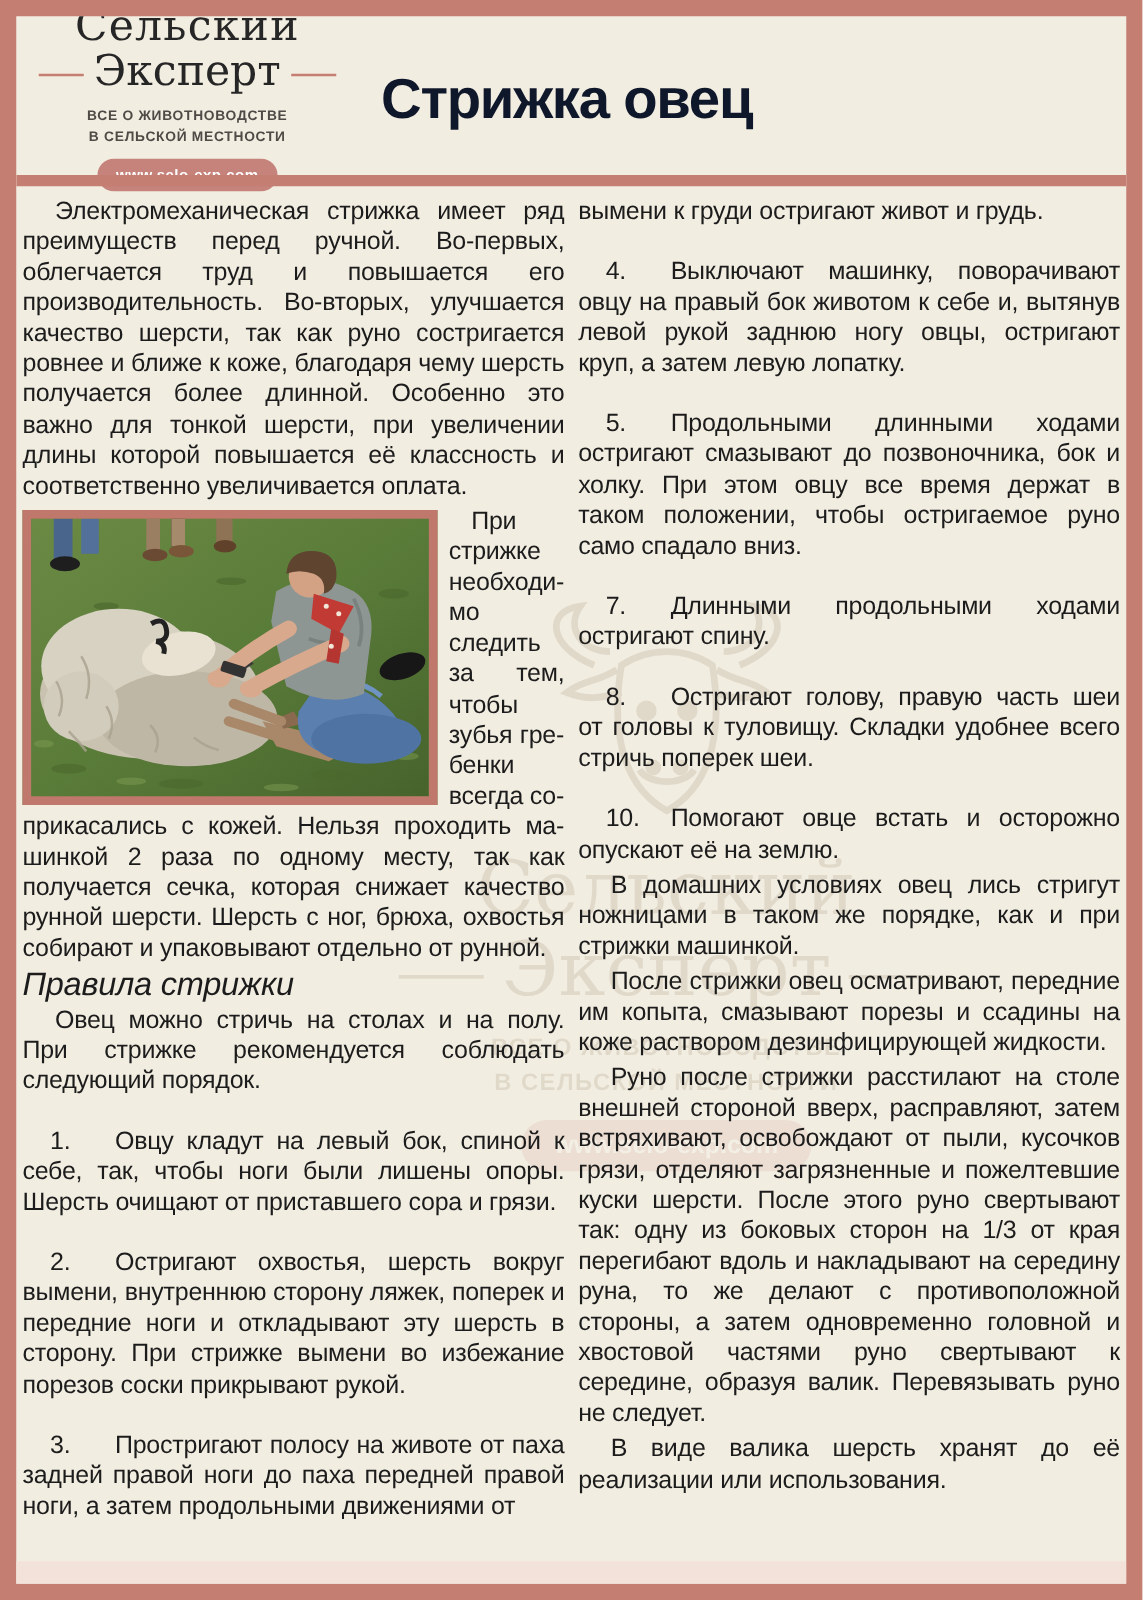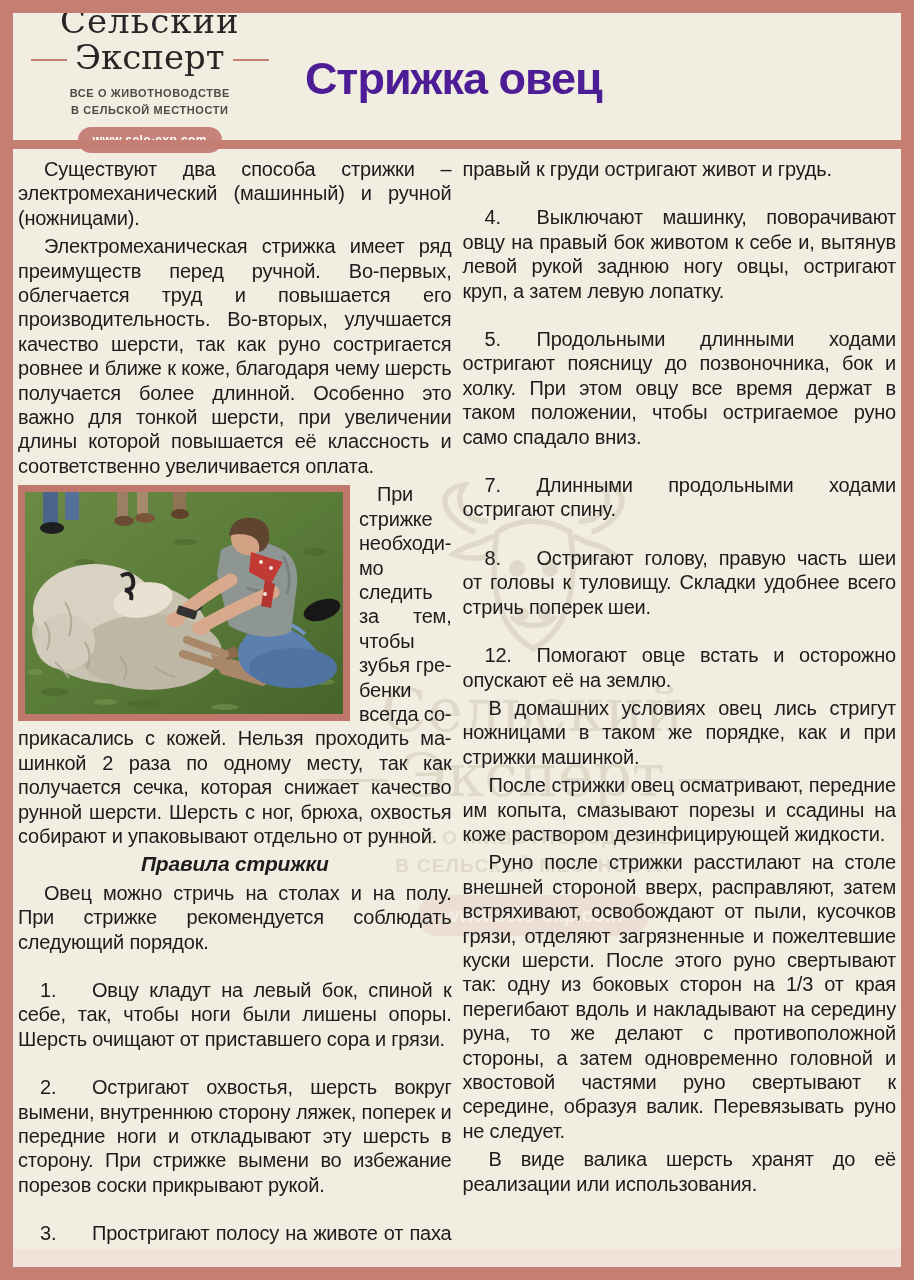--- a/index.html
+++ b/index.html
@@ -13,34 +13,34 @@
   .logo-top{font-size:34px;color:#262626;letter-spacing:1px;line-height:1.05;}
   .logo-bottom{display:flex;align-items:center;justify-content:center;gap:8px;
                font-size:34px;color:#262626;line-height:1.05;}
   .dash{height:2px;background:var(--border,#c57e72);flex:0 0 36px;margin-top:5px;}
   .tagline{margin-top:9px;font-family:"Liberation Sans",sans-serif;font-size:11px;font-weight:bold;
            letter-spacing:.6px;color:#4e4a45;line-height:1.55;}
   .url-pill{display:inline-block;margin-top:8px;background:var(--pill,#c5837b);color:#fff;
             font:bold 12px "Liberation Sans",sans-serif;padding:6px 15px;border-radius:13px;
             letter-spacing:.4px;cursor:pointer;}
   .title-wrap{flex:1;text-align:center;padding-right:245px;}
-  .title{font:bold 45px "Liberation Sans",sans-serif;color:#4c1d95;letter-spacing:-1px;}
+  .title{font:bold 45px "Liberation Sans",sans-serif;color:#0f172a;letter-spacing:-1px;}
   
   .divider{height:9px;flex:0 0 auto;background:var(--border,#c57e72);}
   
   main{flex:1 1 auto;position:relative;overflow:hidden;padding:8px 5px 0 5px;display:flex;gap:11px;}
   .col{flex:1;position:relative;z-index:1;font-family:"Liberation Sans",sans-serif;
        font-size:20px;line-height:24.4px;letter-spacing:-0.2px;color:#1c1c1c;
        text-align:justify;hyphens:auto;}
   .para{margin:0 0 4px 0;text-indent:26px;}
   .cont{text-indent:0;}
   .item{text-indent:0;margin-top:24px;}
   .num{display:inline-block;margin-left:22px;min-width:52px;}
-  .rule-heading{margin:2px 0 4px 0;text-align:center;font-weight:bold;font-style:italic;
-                font-size:21px;text-indent:0;}
+  .rule-heading{margin:2px 0 4px 0;text-align:left;font-weight:normal;font-style:italic;
+                font-size:26px;text-indent:0;}
   .photo-para{text-indent:18px;}
   .photo-frame{float:left;width:318px;height:222px;border:7px solid #c0786c;
                margin:3px 9px 2px 0;background:#5c7d3b;}
   .photo-frame svg{display:block;}
   
   .watermark{position:absolute;left:245px;top:325px;width:550px;opacity:.13;z-index:0;
              text-align:center;color:#6d5c39;pointer-events:none;}
   .wm-head{width:225px;height:200px;margin:0 auto;}
   .wm-logo{font-family:"DejaVu Serif","Liberation Serif",serif;font-size:60px;line-height:1.08;}
   .wm-line2{display:flex;justify-content:center;align-items:center;gap:14px;}
@@ -101,21 +101,20 @@
           <span class="wm-dash"></span>
         </div>
       </div>
       <div class="wm-tagline">
         <div>ВСЕ О ЖИВОТНОВОДСТВЕ</div>
         <div>В СЕЛЬСКОЙ МЕСТНОСТИ</div>
       </div>
       <div class="wm-pill">www.selo-exp.com</div>
     </div>
     <div class="col" id="col-left">
-        <p class="para">Существуют два способа стрижки – электромеханический (машинный) и ручной (ножницами).</p>
         <p class="para">Электромеханическая стрижка имеет ряд преимуществ перед ручной. Во-первых, облегчается труд и повышается его производительность. Во-вторых, улучшается качество шерсти, так как руно состригается ровнее и ближе к коже, благодаря чему шерсть получается более длинной. Особенно это важно для тонкой шерсти, при увеличении длины которой повышается её классность и соответственно увеличивается оплата.</p>
         <p class="para photo-para">
   <span class="photo-frame">
     <svg width="318" height="222" viewBox="0 0 318 222" xmlns="http://www.w3.org/2000/svg">
       <defs>
         <linearGradient id="grass" x1="0" y1="0" x2="1" y2="1">
           <stop offset="0" stop-color="#6b8a44"></stop>
           <stop offset="0.5" stop-color="#5a7c39"></stop>
           <stop offset="1" stop-color="#46632c"></stop>
         </linearGradient>
@@ -206,26 +205,26 @@
     </svg>
   </span>
 <span>При стриж­ке необходи­мо следить за тем, что­бы зубья гре­бенки всегда со­при­ка­са­лись с кожей. Нельзя про­ходить ма­шин­кой 2 раза по одному месту, так как получается сеч­ка, которая снижает качество рунной шерсти. Шерсть с ног, брюха, охвостья собирают и упаковывают отдельно от рунной.</span></p>
         <p class="rule-heading">Правила стрижки</p>
         <p class="para">Овец можно стричь на столах и на полу. При стрижке рекомендуется соблюдать следующий порядок.</p>
         <p class="para item"><span class="num">1.</span><span>Овцу кладут на левый бок, спиной к себе, так, чтобы ноги были лишены опоры. Шерсть очищают от приставшего сора и грязи.</span></p>
         <p class="para item"><span class="num">2.</span><span>Остригают охвостья, шерсть вокруг вымени, внутреннюю сторону ляжек, поперек и передние ноги и откладывают эту шерсть в сторону. При стрижке вымени во избежание порезов соски прикрывают рукой.</span></p>
         <p class="para item"><span class="num">3.</span><span>Простригают полосу на животе от паха задней правой ноги до паха передней правой ноги, а затем продольными движениями от</span></p>
       </div>
     <div class="col" id="col-right">
-        <p class="para cont">правый к груди остригают живот и грудь.</p>
+        <p class="para cont">вымени к груди остригают живот и грудь.</p>
         <p class="para item"><span class="num">4.</span><span>Выключают машинку, поворачивают овцу на правый бок животом к себе и, вытянув левой рукой заднюю ногу овцы, остригают круп, а затем левую лопатку.</span></p>
-        <p class="para item"><span class="num">5.</span><span>Продольными длинными ходами остригают поясницу до позвоночника, бок и холку. При этом овцу все время держат в таком положении, чтобы остригаемое руно само спадало вниз.</span></p>
+        <p class="para item"><span class="num">5.</span><span>Продольными длинными ходами остригают смазывают до позвоночника, бок и холку. При этом овцу все время держат в таком положении, чтобы остригаемое руно само спадало вниз.</span></p>
         <p class="para item"><span class="num">7.</span><span>Длинными продольными ходами остригают спину.</span></p>
         <p class="para item"><span class="num">8.</span><span>Остригают голову, правую часть шеи от головы к туловищу. Складки удобнее всего стричь поперек шеи.</span></p>
-        <p class="para item"><span class="num">12.</span><span>Помогают овце встать и осторожно опускают её на землю.</span></p>
+        <p class="para item"><span class="num">10.</span><span>Помогают овце встать и осторожно опускают её на землю.</span></p>
         <p class="para">В домашних условиях овец лись стригут ножницами в таком же порядке, как и при стрижки машинкой.</p>
         <p class="para">После стрижки овец осматривают, передние им копыта, смазывают порезы и ссадины на коже раствором дезинфицирующей жидкости.</p>
         <p class="para">Руно после стрижки расстилают на столе внешней стороной вверх, расправляют, затем встряхивают, освобождают от пыли, кусочков грязи, отделяют загрязненные и пожелтевшие куски шерсти. После этого руно свертывают так: одну из боковых сторон на 1/3 от края перегибают вдоль и накладывают на середину руна, то же делают с противоположной стороны, а затем одновременно головной и хвостовой частями руно свертывают к середине, образуя валик. Перевязывать руно не следует.</p>
         <p class="para">В виде валика шерсть хранят до её реализации или использования.</p>
       </div>
   </main>
 
   <div class="footer-band"></div>
 
 </div>

